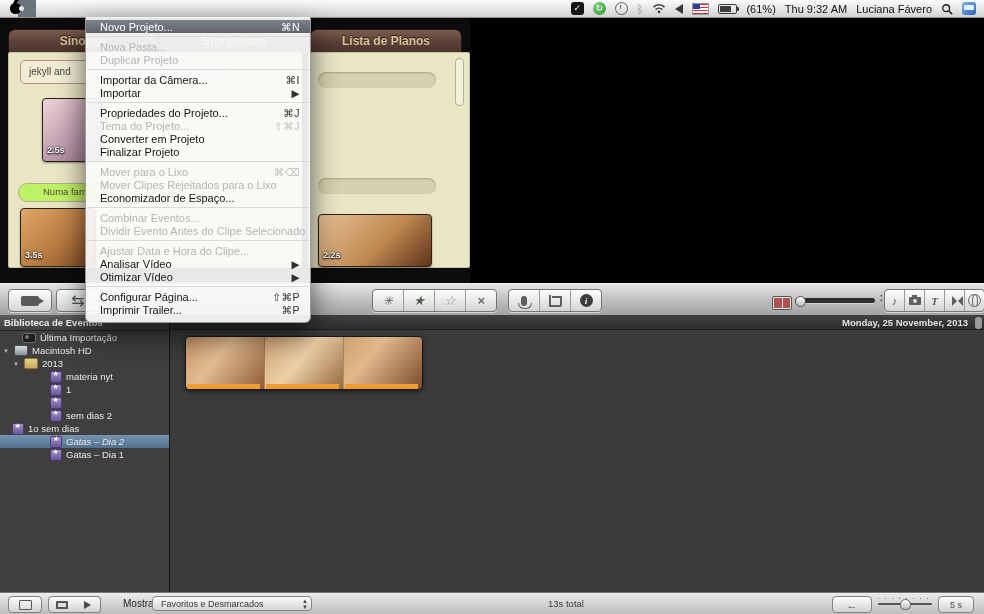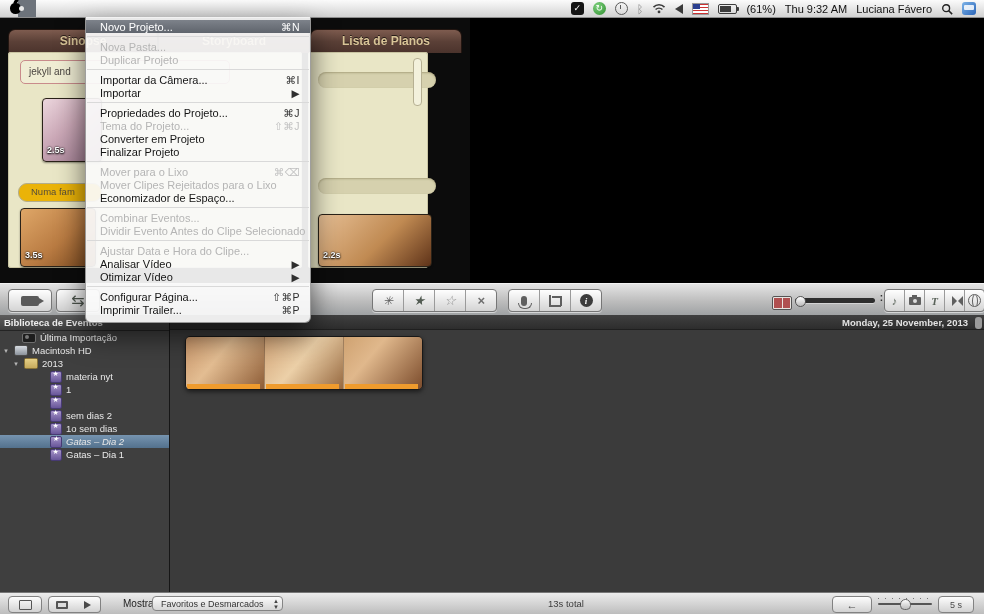--- a/index.html
+++ b/index.html
@@ -57,34 +57,34 @@
   .tab{position:absolute;top:12px;height:23px;border-radius:7px 7px 0 0;
     background:linear-gradient(#7e5c4f,#5b4037 50%,#4b332c);border:1px solid #231611;border-bottom:none;
     color:#d9c497;font-weight:bold;font-size:12px;text-align:center;line-height:23px;
     text-shadow:0 -1px 0 rgba(0,0,0,.65);}
   .tab.t1{left:8px;width:148px;}
   .tab.t2{left:158px;width:150px;}
   .tab.t3{left:310px;width:150px;}
   .panel{position:absolute;top:35px;height:216px;background:#e9e6c6;border-radius:3px;
     box-shadow:inset 0 0 0 1px #c9c4a2;}
   .panel.pl{left:8px;width:294px;}
-  .panel.pr{left:308px;width:120px;}
+  .panel.pr{left:308px;width:162px;}
   .outline-field{position:absolute;left:12px;top:8px;width:200px;height:22px;background:#f0edd4;
     border:1.5px solid #c98b8b;border-radius:5px;font-size:10px;color:#4a4440;line-height:22px;padding-left:8px;}
   .vthumb{position:absolute;border-radius:4px;border:1px solid #2a2218;box-shadow:0 1px 2px rgba(0,0,0,.4);}
   .vthumb .dur{position:absolute;left:4px;bottom:6px;color:#fff;font-size:9px;font-weight:bold;
     text-shadow:0 1px 2px #000,0 0 2px #000;}
   .th1{left:26px;top:46px;width:58px;height:62px;
     background:linear-gradient(140deg,#ecd6dd 0%,#caa7b6 45%,#97758a 100%);margin-left:8px;}
   .th2{left:12px;top:156px;width:74px;height:57px;
     background:linear-gradient(140deg,#dfa768 0%,#b97b42 55%,#7c4a20 100%);}
   .th3{left:10px;top:162px;width:112px;height:51px;
     background:linear-gradient(135deg,#e7c096 0%,#c08a52 55%,#5f3319 100%);}
-  .cap-pill{position:absolute;left:10px;top:131px;width:70px;height:17px;background:#eab308;
-    border:1px solid #b3ad8c;border-radius:9px;font-size:9.5px;color:#564d39;line-height:16px;padding-left:12px;}
+  .cap-pill{position:absolute;left:10px;top:131px;width:70px;height:17px;background:#bef264;
+    border:1px solid #b3ad8c;border-radius:9px;font-size:9.5px;color:#564d39;line-height:16px;padding-left:24px;}
   .shot-pill{position:absolute;left:10px;width:118px;height:16px;background:#d6d1ae;border-radius:8px;
     box-shadow:inset 0 1px 2px rgba(120,110,70,.45);}
   .shot-pill.a{top:20px;} .shot-pill.b{top:126px;}
   .pr-scroll{position:absolute;right:6px;top:6px;width:7px;height:46px;background:#f3f1dc;
     border:1px solid #b6b092;border-radius:4px;}
   .viewer{position:absolute;left:470px;top:17px;width:514px;height:266px;background:#000;}
 
   
   .toolbar{position:absolute;left:0;top:283px;width:984px;height:32px;
     background:linear-gradient(#e4e4e4,#bcbcbc 55%,#9da0a2);border-top:1px solid #f2f2f2;border-bottom:1px solid #4e4e4e;}
@@ -152,21 +152,21 @@
   
   .bottombar{position:absolute;left:0;top:592px;width:984px;height:22px;
     background:linear-gradient(#ececec,#bdbdbd);border-top:1px solid #777;box-sizing:border-box;}
   .bbtn{position:absolute;top:3px;height:15px;border:1px solid #828282;border-radius:4px;
     background:linear-gradient(#fdfdfd,#d2d2d2);display:flex;align-items:center;justify-content:center;color:#4a4a4a;}
   .mon-icon{width:11px;height:8px;border:1.5px solid #555;border-radius:1px;}
   .strip-icon{width:12px;height:8px;background:#555;border-radius:1px;position:relative;}
   .strip-icon::after{content:"";position:absolute;left:2px;top:2px;width:8px;height:4px;background:#ddd;}
   .play-icon{width:0;height:0;border-top:4px solid transparent;border-bottom:4px solid transparent;border-left:7px solid #4a4a4a;}
   .bb-label{position:absolute;left:123px;top:0;line-height:22px;font-size:10px;color:#222;text-align:right;}
-  .bb-pop{position:absolute;left:152px;top:3px;width:131px;height:15px;border:1px solid #858585;border-radius:4px;
+  .bb-pop{position:absolute;left:152px;top:3px;width:160px;height:15px;border:1px solid #858585;border-radius:4px;
     background:linear-gradient(#fbfbfb,#d6d6d6);font-size:9px;color:#333;line-height:14px;padding-left:8px;box-sizing:border-box;}
   .bb-pop .stepper{position:absolute;right:3px;top:1px;font-size:6px;color:#444;line-height:6px;text-align:center;}
   .bb-total{position:absolute;left:548px;top:0;line-height:22px;font-size:9.5px;color:#3c3c3c;}
   .arrow-l{font-size:11px;font-weight:bold;color:#4a4a4a;}
   .bslider{position:absolute;left:878px;top:10px;width:54px;height:2px;background:#555;border-radius:1px;}
   .bslider::before{content:"";position:absolute;left:22px;top:-4px;width:9px;height:9px;background:linear-gradient(#fdfdfd,#bdbdbd);border:1px solid #666;border-radius:50% 50% 40% 40%;}
   .bslider::after{content:"";position:absolute;left:0;right:0;top:-5px;height:1px;
     background:repeating-linear-gradient(90deg,#777 0 1px,transparent 1px 7px);}
 </style>
 </head>
@@ -297,21 +297,21 @@
           <span class="sb-ic star"></span>
           <span class="sb-label"></span>
         </div>
 
         <div class="sb-row" style="padding-left: 38px;">
           <span class="disc"></span>
           <span class="sb-ic star"></span>
           <span class="sb-label">sem dias 2</span>
         </div>
 
-        <div class="sb-row" style="padding-left: 38px;">
+        <div class="sb-row" style="">
           <span class="disc"></span>
           <span class="sb-ic star"></span>
           <span class="sb-label">1o sem dias</span>
         </div>
 
         <div class="sb-row selected" style="padding-left: 38px;">
           <span class="disc"></span>
           <span class="sb-ic star"></span>
           <span class="sb-label">Gatas – Dia 2</span>
         </div>

